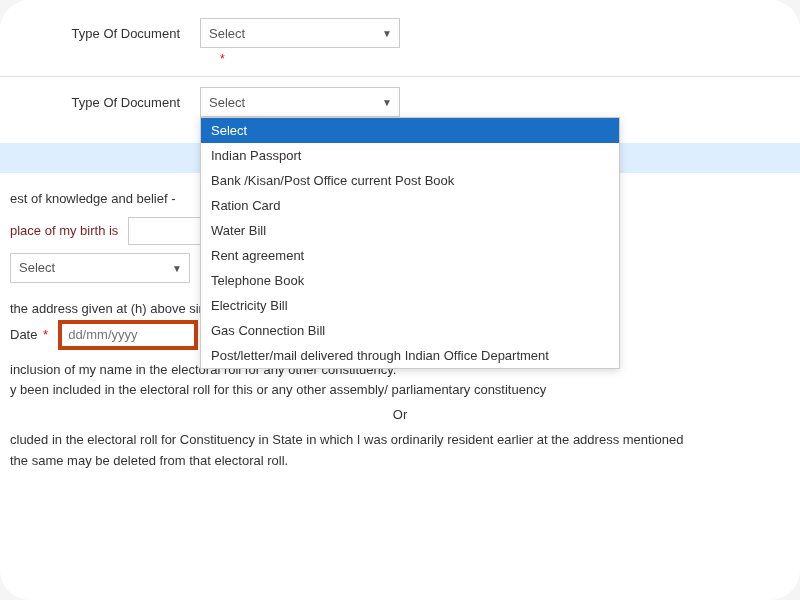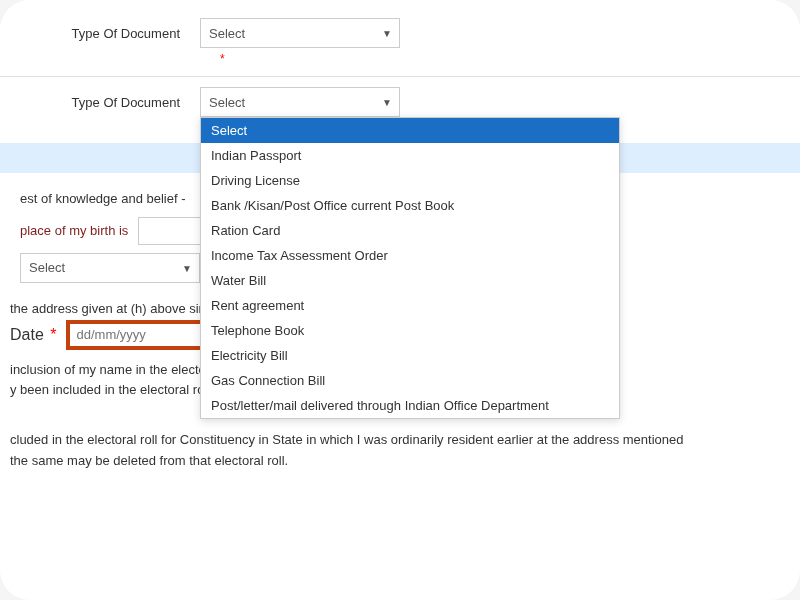--- a/index.html
+++ b/index.html
@@ -109,21 +109,21 @@
 
     
     .highlight-row {
       background: #ddeeff;
       height: 30px;
       margin: 8px 0;
     }
 
     
     .body-section {
-      padding: 8px 20px;
+      padding: 8px 10px;
     }
 
     .body-text {
       font-size: 13px;
       color: #333;
       line-height: 1.5;
     }
 
     .place-birth-row {
       display: flex;
@@ -176,21 +176,21 @@
     }
 
     .date-row {
       display: flex;
       align-items: center;
       margin: 6px 0;
       gap: 10px;
     }
 
     .date-label {
-      font-size: 16px;
+      font-size: 13px;
       color: #333;
     }
 
     .date-input {
       width: 140px;
       height: 30px;
       border: 4px solid #c2410c;
       padding: 0 6px;
       font-size: 13px;
       color: #aaa;
@@ -258,24 +258,22 @@
       <div class="dropdown-open-container">
         <div class="select-wrapper">
           <select class="select-box">
             <option>Select</option>
           </select>
           <span class="select-arrow">▼</span>
         </div>
         <div class="dropdown-list">
           <div class="dropdown-item selected">Select</div>
           <div class="dropdown-item">Indian Passport</div>
-          <div class="dropdown-item">Driving License</div>
           <div class="dropdown-item">Bank /Kisan/Post Office current Post Book</div>
           <div class="dropdown-item">Ration Card</div>
-          <div class="dropdown-item">Income Tax Assessment Order</div>
           <div class="dropdown-item">Water Bill</div>
           <div class="dropdown-item">Rent agreement</div>
           <div class="dropdown-item">Telephone Book</div>
           <div class="dropdown-item">Electricity Bill</div>
           <div class="dropdown-item">Gas Connection Bill</div>
           <div class="dropdown-item">Post/letter/mail delivered through Indian Office Department</div>
         </div>
       </div>
     </div>
     <div class="required-below">*</div>

